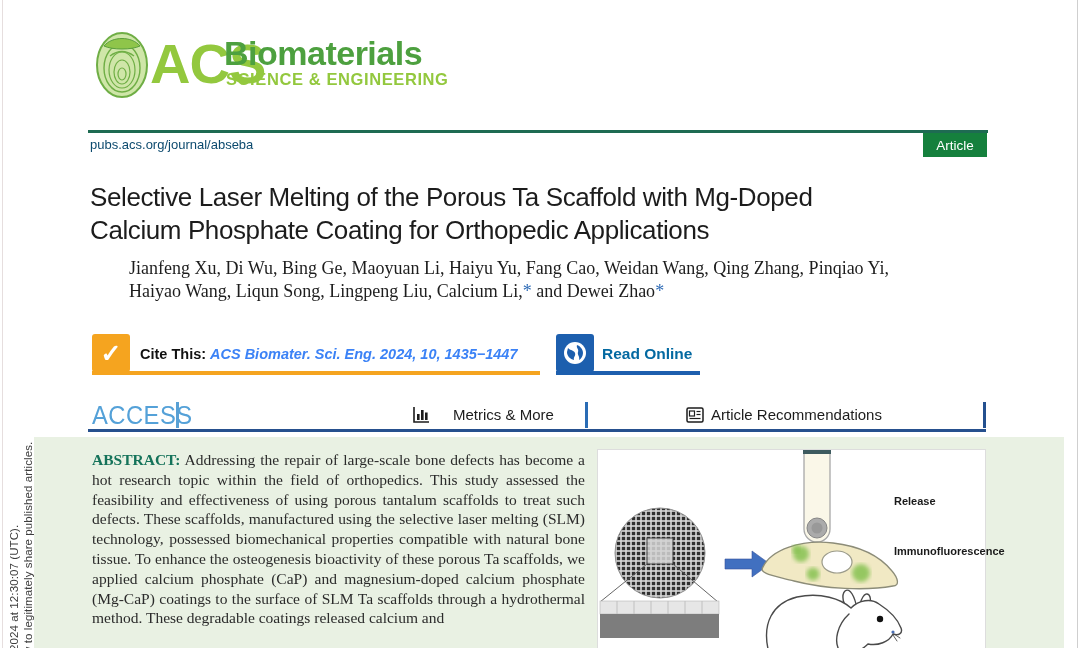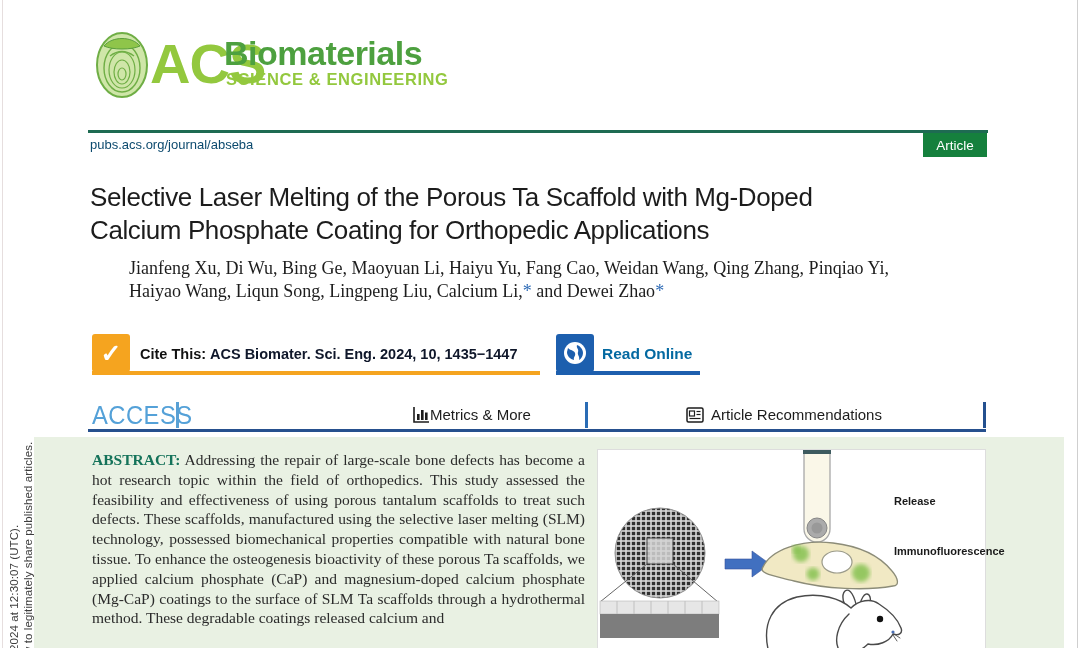--- a/index.html
+++ b/index.html
@@ -42,33 +42,33 @@
   .authors-1{top:258px;}
   .authors-2{top:281px;}
   .star{color:#2f6cb7;}
 
   
   .cite-icon{
     left:92px;top:334px;width:38px;height:38px;background:#f5a41f;border-radius:3px;
     display:flex;align-items:center;justify-content:center;color:#fff;font-size:25px;font-weight:bold;
   }
   .cite-label{left:140px;top:346px;font-size:14.5px;font-weight:bold;color:#111;}
-  .cite-text{left:210px;top:346px;font-size:14.5px;font-weight:600;color:#0f172a;white-space:nowrap;}
+  .cite-text{left:210px;top:346px;font-size:14.5px;font-weight:600;font-style:italic;color:#3b82f6;white-space:nowrap;}
   .cite-underline{left:92px;top:371px;width:448px;height:4px;background:#f5a41f;}
   .read-icon{left:556px;top:334px;width:38px;height:38px;background:#1d5fae;border-radius:3px;display:flex;align-items:center;justify-content:center;}
   .read-label{left:602px;top:345px;font-size:15.5px;font-weight:bold;color:#0369a1;}
   .read-underline{left:556px;top:371px;width:144px;height:4px;background:#1d5fae;}
 
   
   .access-label{left:92px;top:401px;font-size:25px;font-weight:500;color:#54a1d8;transform:scaleX(.95);transform-origin:0 0;letter-spacing:.5px;}
   .v-sep{width:3px;height:26px;top:402px;}
   .sep-1{left:176px;background:#58a0d4;}
   .sep-2{left:585px;background:#2a6cb5;}
   .sep-3{left:983px;background:#24508f;}
-  .metrics-item{left:413px;top:406px;display:flex;align-items:center;gap:0;}
+  .metrics-item{left:413px;top:406px;display:flex;align-items:center;gap:23px;}
   .rec-item{left:686px;top:406px;display:flex;align-items:flex-end;gap:7px;}
   .bar-item-label{font-size:15px;color:#1c1c1c;}
   .access-rule{left:88px;top:429px;width:898px;height:3px;background:#26508e;}
 
   
   .green-bg{left:34px;top:437px;width:1030px;height:211px;background:#e9f1e3;}
   .abstract-text{
     left:92px;top:450px;width:493px;text-align:justify;
     font-family:"Liberation Serif",serif;font-size:15.5px;line-height:19.8px;color:#2b2b2b;
   }

